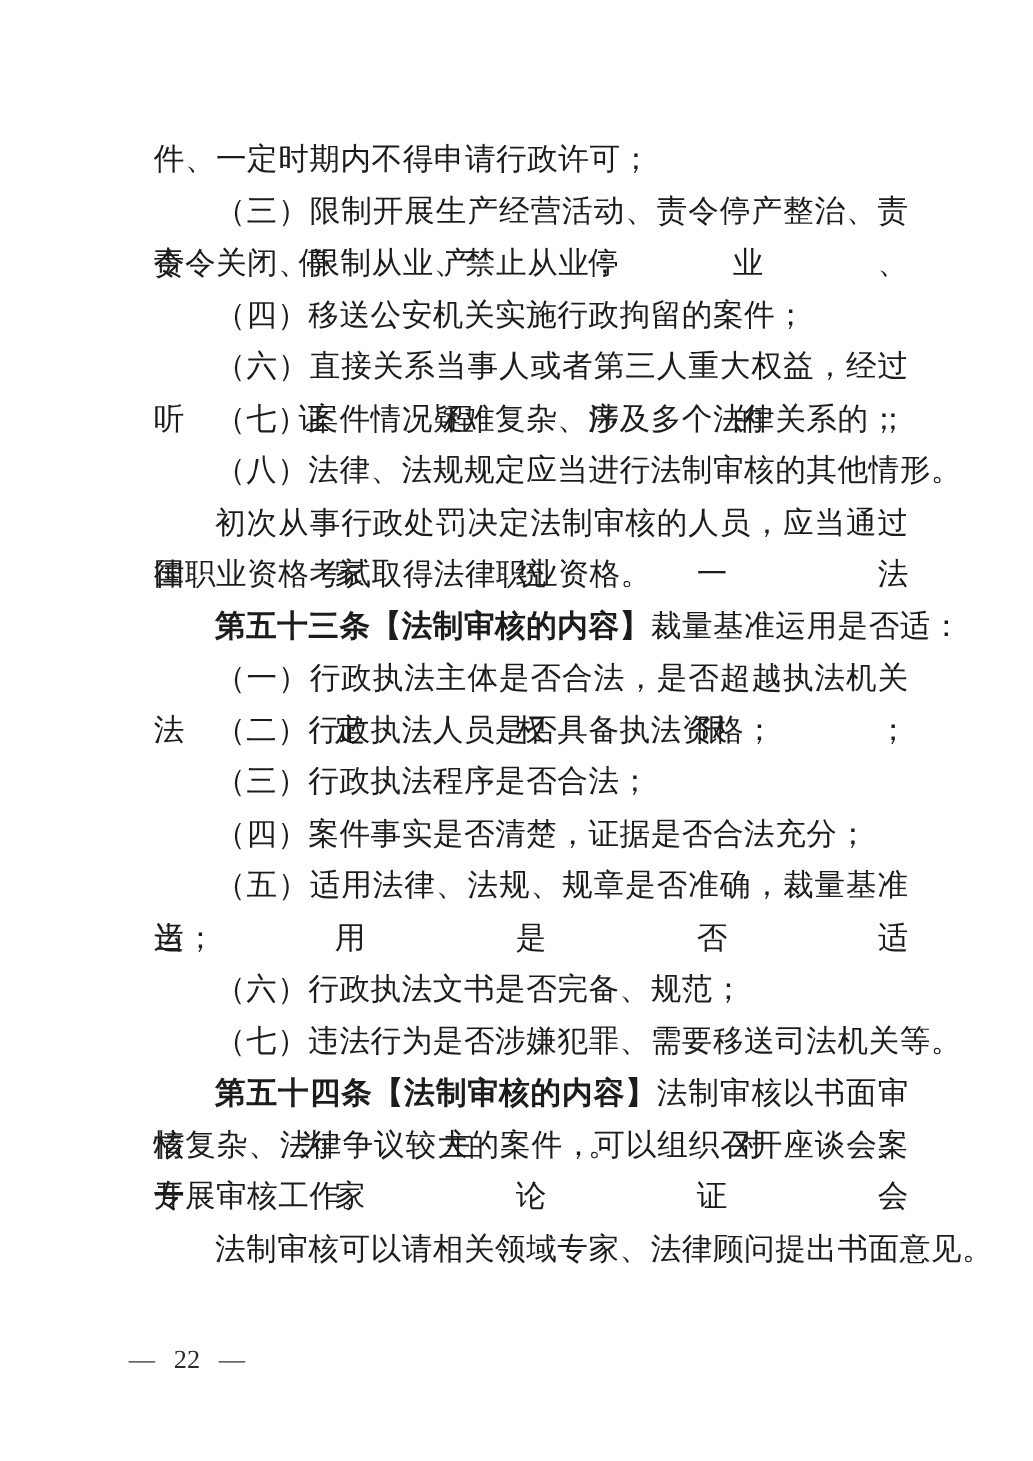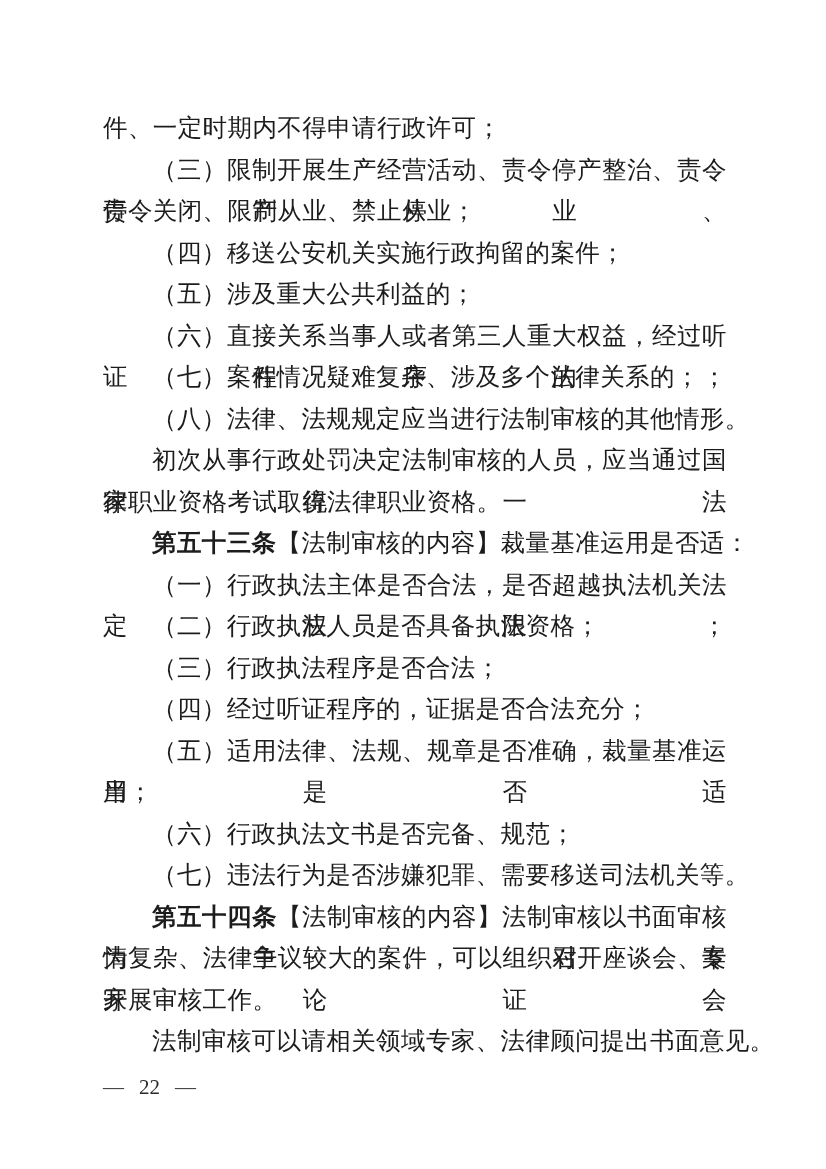--- a/index.html
+++ b/index.html
@@ -22,35 +22,36 @@
     top: 107px;
     width: 624px;
   }
   .line {
     height: 41.5px;
     line-height: 41.5px;
     font-size: 24.5px;
     white-space: nowrap;
     text-align: left;
     letter-spacing: 0.4px;
+    margin-left: 20px;
   }
   .line.indent {
     text-indent: 49px;
   }
   .line.full {
     text-align: justify;
     text-align-last: justify;
     white-space: normal;
   }
   .seg.bold {
     font-weight: bold;
     text-align: right;
   }
   .seg.bracket {
-    font-weight: normal;
+    font-weight: bold;
   }
   .seg.normal {
     font-weight: normal;
   }
   .footer {
     position: absolute;
     left: 103px;
     top: 1072px;
     height: 30px;
     display: flex;
@@ -71,31 +72,30 @@
 </style>
 </head>
 <body>
 
 <div class="page">
   <div class="doc-body" id="doc-body">
       <div class="line"><span class="seg normal">件、一定时期内不得申请行政许可；</span></div>
       <div class="line indent full"><span class="seg normal">（三）限制开展生产经营活动、责令停产整治、责令停产停业、</span></div>
       <div class="line"><span class="seg normal">责令关闭、限制从业、禁止从业；</span></div>
       <div class="line indent"><span class="seg normal">（四）移送公安机关实施行政拘留的案件；</span></div>
-      <div class="line indent"><span class="seg normal">（五）涉及重大公共利益的；</span></div>
       <div class="line indent full"><span class="seg normal">（六）直接关系当事人或者第三人重大权益，经过听证程序的；</span></div>
       <div class="line indent"><span class="seg normal">（七）案件情况疑难复杂、涉及多个法律关系的；</span></div>
       <div class="line indent"><span class="seg normal">（八）法律、法规规定应当进行法制审核的其他情形。</span></div>
       <div class="line indent full"><span class="seg normal">初次从事行政处罚决定法制审核的人员，应当通过国家统一法</span></div>
       <div class="line"><span class="seg normal">律职业资格考试取得法律职业资格。</span></div>
       <div class="line indent"><span class="seg bold">第五十三条</span><span class="seg bracket">【法制审核的内容】</span><span class="seg normal">裁量基准运用是否适：</span></div>
       <div class="line indent full"><span class="seg normal">（一）行政执法主体是否合法，是否超越执法机关法定权限；</span></div>
       <div class="line indent"><span class="seg normal">（二）行政执法人员是否具备执法资格；</span></div>
       <div class="line indent"><span class="seg normal">（三）行政执法程序是否合法；</span></div>
-      <div class="line indent"><span class="seg normal">（四）经过听证程序的，证据是否合法充分；</span></div>
+      <div class="line indent"><span class="seg normal">（四）案件事实是否清楚，证据是否合法充分；</span></div>
       <div class="line indent full"><span class="seg normal">（五）适用法律、法规、规章是否准确，裁量基准运用是否适</span></div>
       <div class="line"><span class="seg normal">当；</span></div>
       <div class="line indent"><span class="seg normal">（六）行政执法文书是否完备、规范；</span></div>
       <div class="line indent"><span class="seg normal">（七）违法行为是否涉嫌犯罪、需要移送司法机关等。</span></div>
       <div class="line indent full"><span class="seg bold">第五十四条</span><span class="seg bracket">【法制审核的内容】</span><span class="seg normal">法制审核以书面审核为主。对案</span></div>
       <div class="line full"><span class="seg normal">情复杂、法律争议较大的案件，可以组织召开座谈会、专家论证会</span></div>
       <div class="line"><span class="seg normal">开展审核工作。</span></div>
       <div class="line indent"><span class="seg normal">法制审核可以请相关领域专家、法律顾问提出书面意见。</span></div>
     </div>
   <div class="footer">

